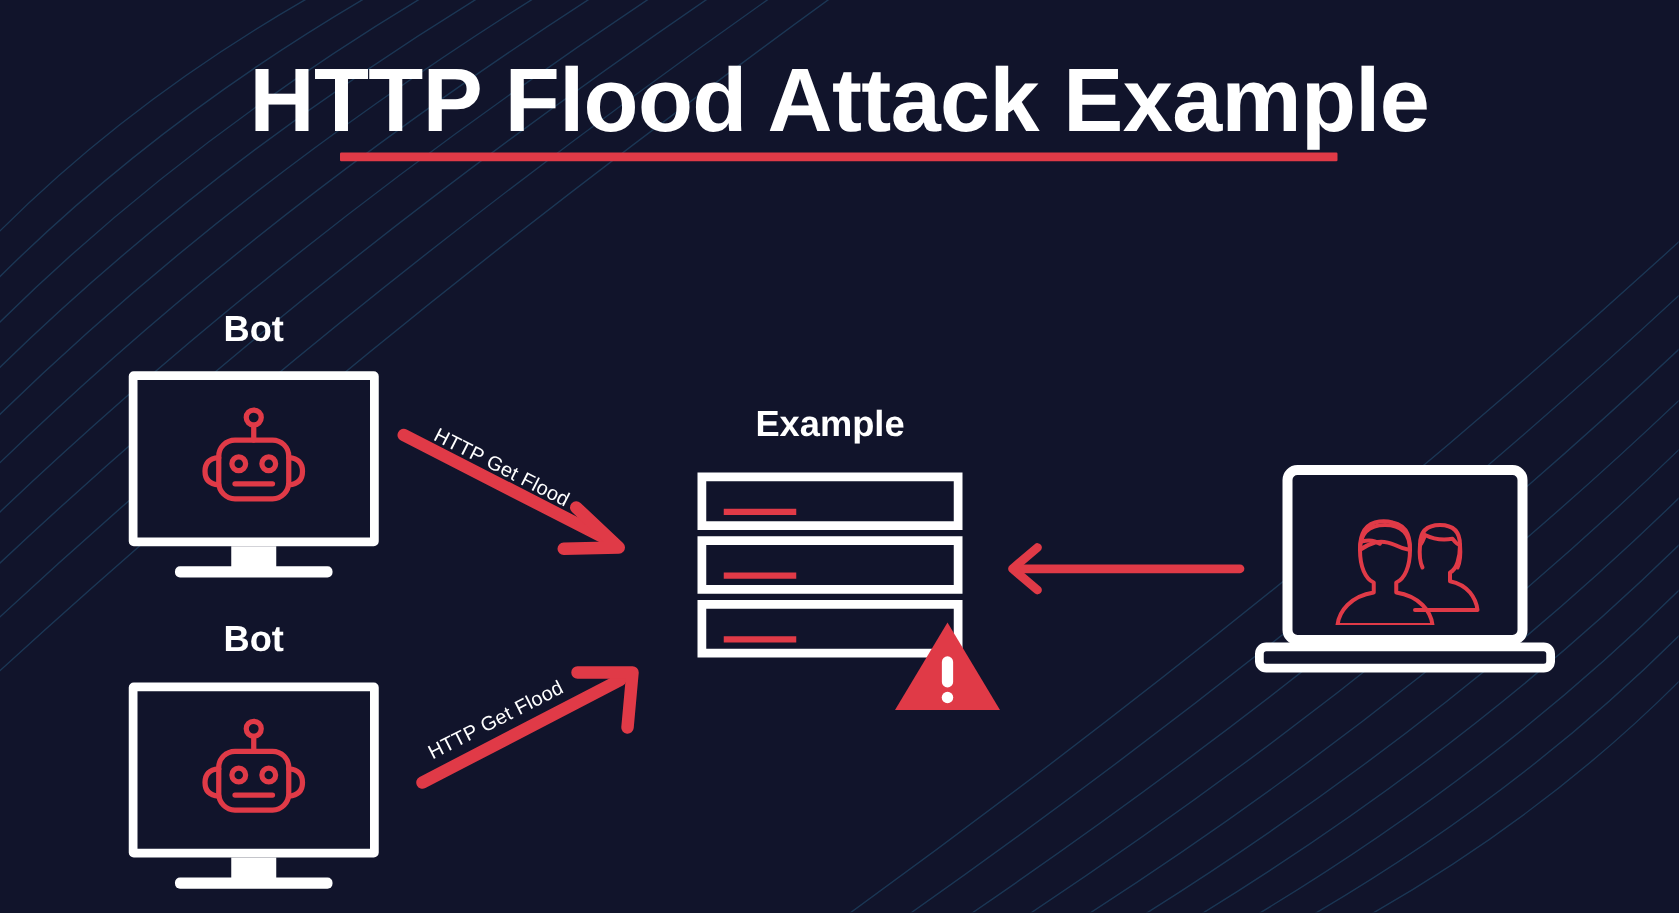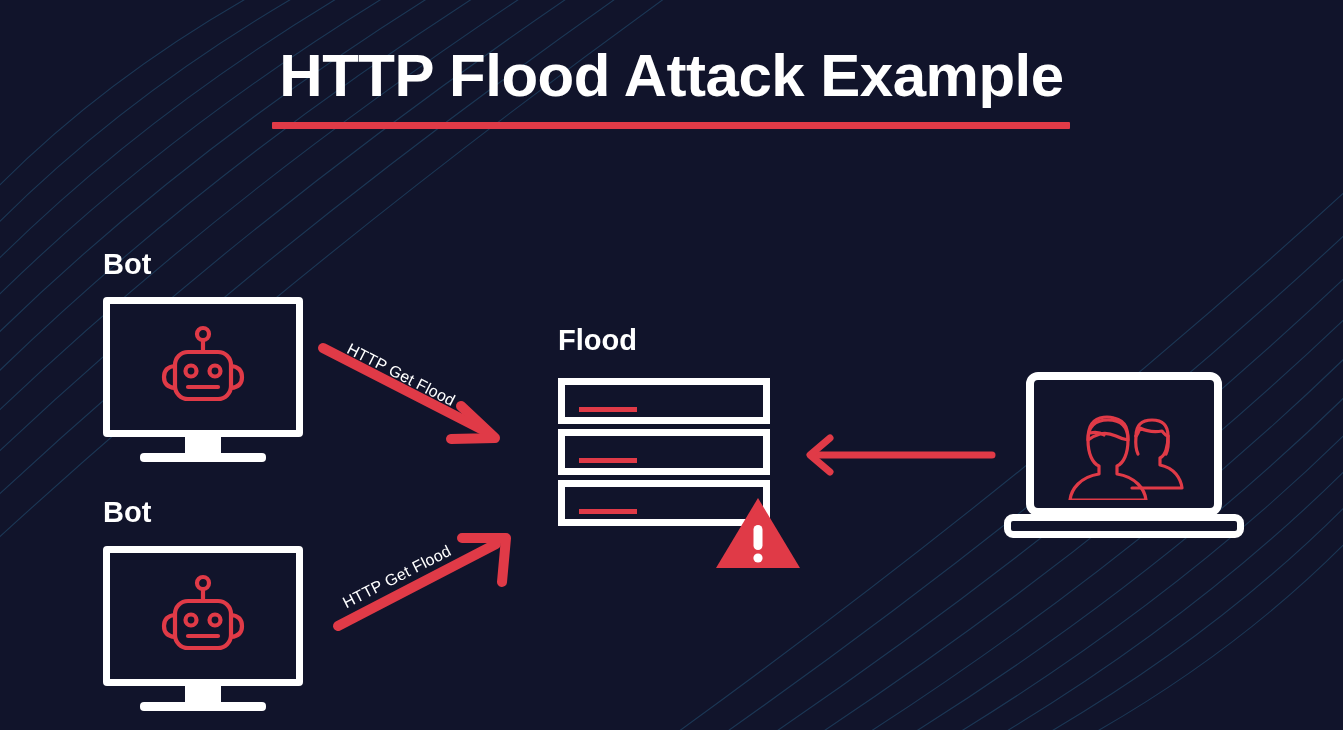--- a/index.html
+++ b/index.html
@@ -23,41 +23,42 @@
   }
 
   
   #title-block{
     position:absolute;
     left:0; top:44px;
     width:1343px;
     text-align:center;
   }
   #page-title{
-    font-size:60px;
+    font-size:72px;
     font-weight:bold;
     color:#ffffff;
     letter-spacing:-0.5px;
     line-height:1.05;
     white-space:nowrap;
   }
   #title-underline{
     position:absolute;
     left:272px; top:122px;
     width:798px; height:7px;
     background:#e03a47;
     border-radius:1px;
   }
 
   
   .node-label{
     position:absolute;
     color:#ffffff;
     font-size:29px;
     font-weight:bold;
+    text-align:center;
     white-space:nowrap;
   }
 
   
   .monitor{ position:absolute; }
   .monitor-frame{
     position:absolute;
     left:0; top:0;
     width:200px; height:140px;
     border:7px solid #ffffff;
@@ -215,21 +216,21 @@
         <rect x="22" y="27" width="56" height="47" rx="13"></rect>
         <path d="M 22 41 q -11 1 -11 11 q 0 10 11 11"></path>
         <path d="M 78 41 q 11 1 11 11 q 0 10 -11 11"></path>
         <circle cx="38" cy="46" r="5.5"></circle>
         <circle cx="62" cy="46" r="5.5"></circle>
         <line x1="35" y1="62" x2="65" y2="62"></line>
       </g>
     </svg>
   </div>
 
-  <div class="node-label" style="left:558px; top:324px; width:212px;">Flood</div>
+  <div class="node-label" style="left:558px; top:324px; width:212px;">Example</div>
 
   <div id="server-group">
     <div class="rack-unit">
       <div class="rack-dash"></div>
     </div>
     <div class="rack-unit">
       <div class="rack-dash"></div>
     </div>
     <div class="rack-unit">
       <div class="rack-dash"></div>

